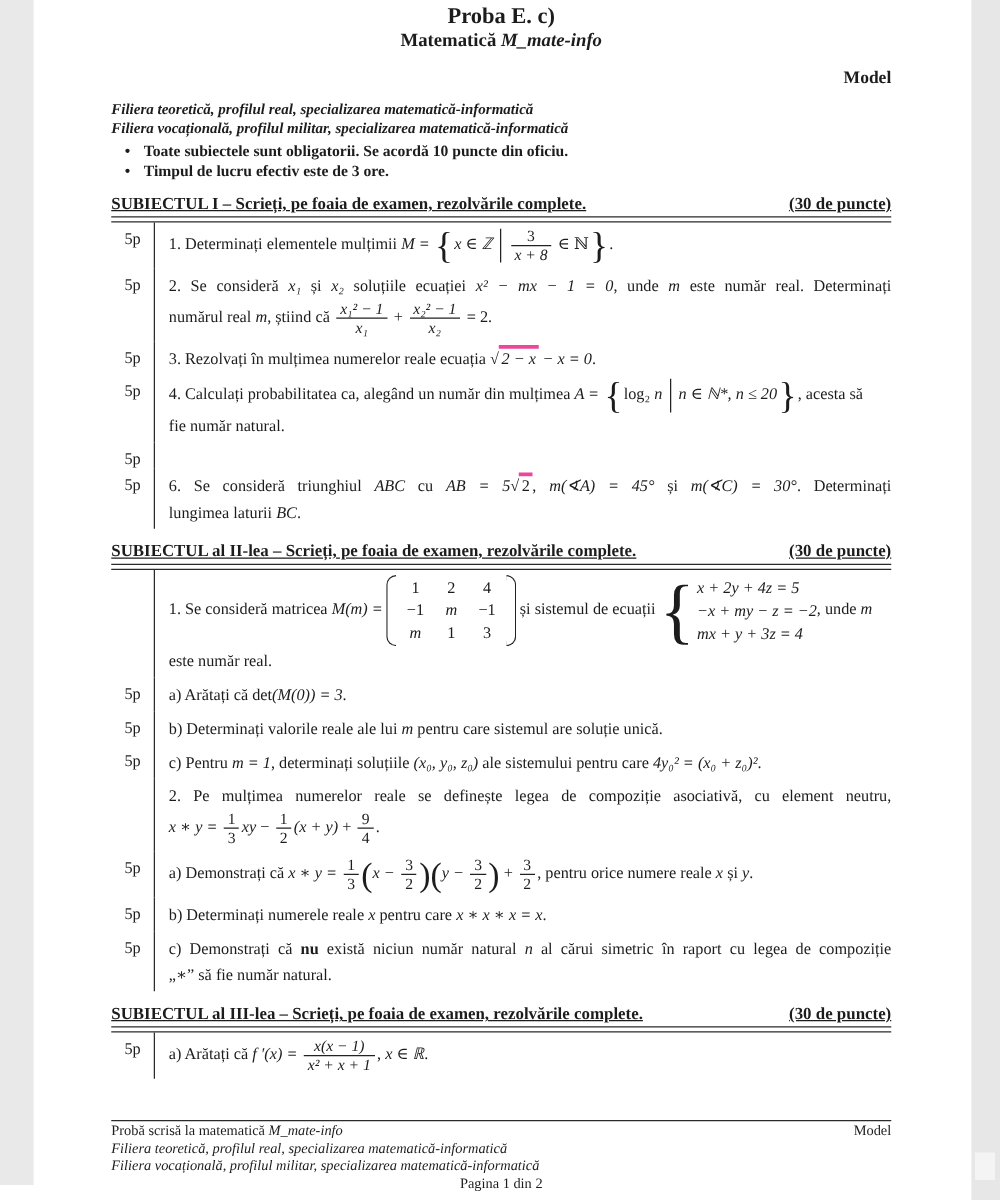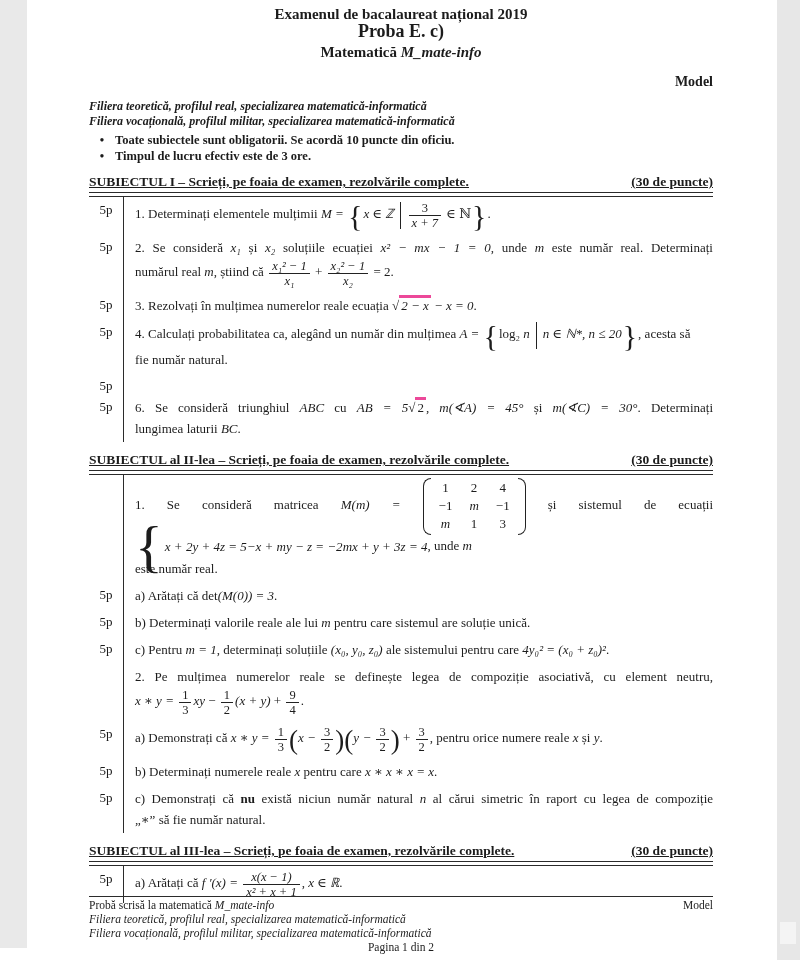--- a/index.html
+++ b/index.html
@@ -40,41 +40,40 @@
   .rad{font-style:normal;}
   .rdc{border-top:3px solid #ec4899;padding:0 2px;}
   .matsys{display:inline-flex;align-items:center;vertical-align:middle;}
   .lp{width:7px;align-self:stretch;border:1.4px solid #222;border-right:none;
       border-radius:9px 0 0 9px;margin-right:3px;}
   .rp{width:7px;align-self:stretch;border:1.4px solid #222;border-left:none;
       border-radius:0 9px 9px 0;margin-left:3px;}
   .mat{display:grid;grid-template-columns:repeat(3,auto);column-gap:17px;row-gap:1px;
        text-align:center;padding:2px 5px;font-size:13px;line-height:1.3;}
   .sysbrace{font-size:58px;line-height:0;font-weight:200;margin-right:2px;vertical-align:middle;}
-  .sys{display:inline-flex;flex-direction:row;row-gap:1px;font-size:13px;line-height:1.35;
+  .sys{display:inline-flex;flex-direction:column;row-gap:1px;font-size:13px;line-height:1.35;
        text-align:left;padding:2px 0;}
   .bp{font-size:27px;line-height:0;vertical-align:middle;font-weight:300;}
   .footer{position:absolute;left:62px;right:64px;bottom:6px;}
   .frule{border-top:1.4px solid #2b2b2b;}
   .f1{display:flex;justify-content:space-between;font-size:11.5px;line-height:14px;padding-top:1px;}
   .ffil{font-size:11.5px;font-style:italic;line-height:14px;}
   .fpage{text-align:center;font-size:11.5px;line-height:14px;}
 </style>
 </head>
 <body>
 
 <div class="canvas">
   <div class="strip-l"></div>
   <div class="strip-r">
     <div class="thumb"></div>
   </div>
 
   <div class="page">
 
-    <div class="t1 c b">Examenul de bacalaureat național 2019</div>
     <div class="t2 c b">Proba E. c)</div>
     <div class="t3 c b"><span>Matematică </span><span class="i">M_mate-info</span></div>
     <div class="model-top">Model</div>
 
     <div class="filblock">
       <div class="fil">Filiera teoretică, profilul real, specializarea matematică-informatică</div>
       <div class="fil">Filiera vocațională, profilul militar, specializarea matematică-informatică</div>
     </div>
 
     <div class="bullets">
@@ -92,21 +91,21 @@
       <span>SUBIECTUL I – Scrieți, pe foaia de examen, rezolvările complete.</span>
       <span>(30 de puncte)</span>
     </div>
     <div class="dbl"></div>
 
     <div class="tbl">
 
       <div class="row">
         <div class="mk">5p</div>
         <div class="ct">
-          <span>1. Determinați elementele mulțimii </span><span class="mi">M = </span><span class="setb">{</span><span class="mi">x ∈ ℤ</span><span class="vbar"></span><span class="frac"><span class="num">3</span><span class="den mi">x + 7</span></span><span> ∈ ℕ</span><span class="setb">}</span><span>.</span>
+          <span>1. Determinați elementele mulțimii </span><span class="mi">M = </span><span class="setb">{</span><span class="mi">x ∈ ℤ</span><span class="vbar"></span><span class="frac"><span class="num">3</span><span class="den mi">x + 8</span></span><span> ∈ ℕ</span><span class="setb">}</span><span>.</span>
         </div>
       </div>
 
       <div class="row">
         <div class="mk">5p</div>
         <div class="ct">
           <div class="just"><span>2. Se consideră </span><span class="mi">x₁</span><span> și </span><span class="mi">x₂</span><span> soluțiile ecuației </span><span class="mi">x² − mx − 1 = 0</span><span>, unde </span><span class="mi">m</span><span> este număr real. Determinați</span></div>
           <div><span>numărul real </span><span class="mi">m</span><span>, știind că </span><span class="frac"><span class="num mi">x₁² − 1</span><span class="den mi">x₁</span></span><span> + </span><span class="frac"><span class="num mi">x₂² − 1</span><span class="den mi">x₂</span></span><span> = 2.</span></div>
         </div>
       </div>

